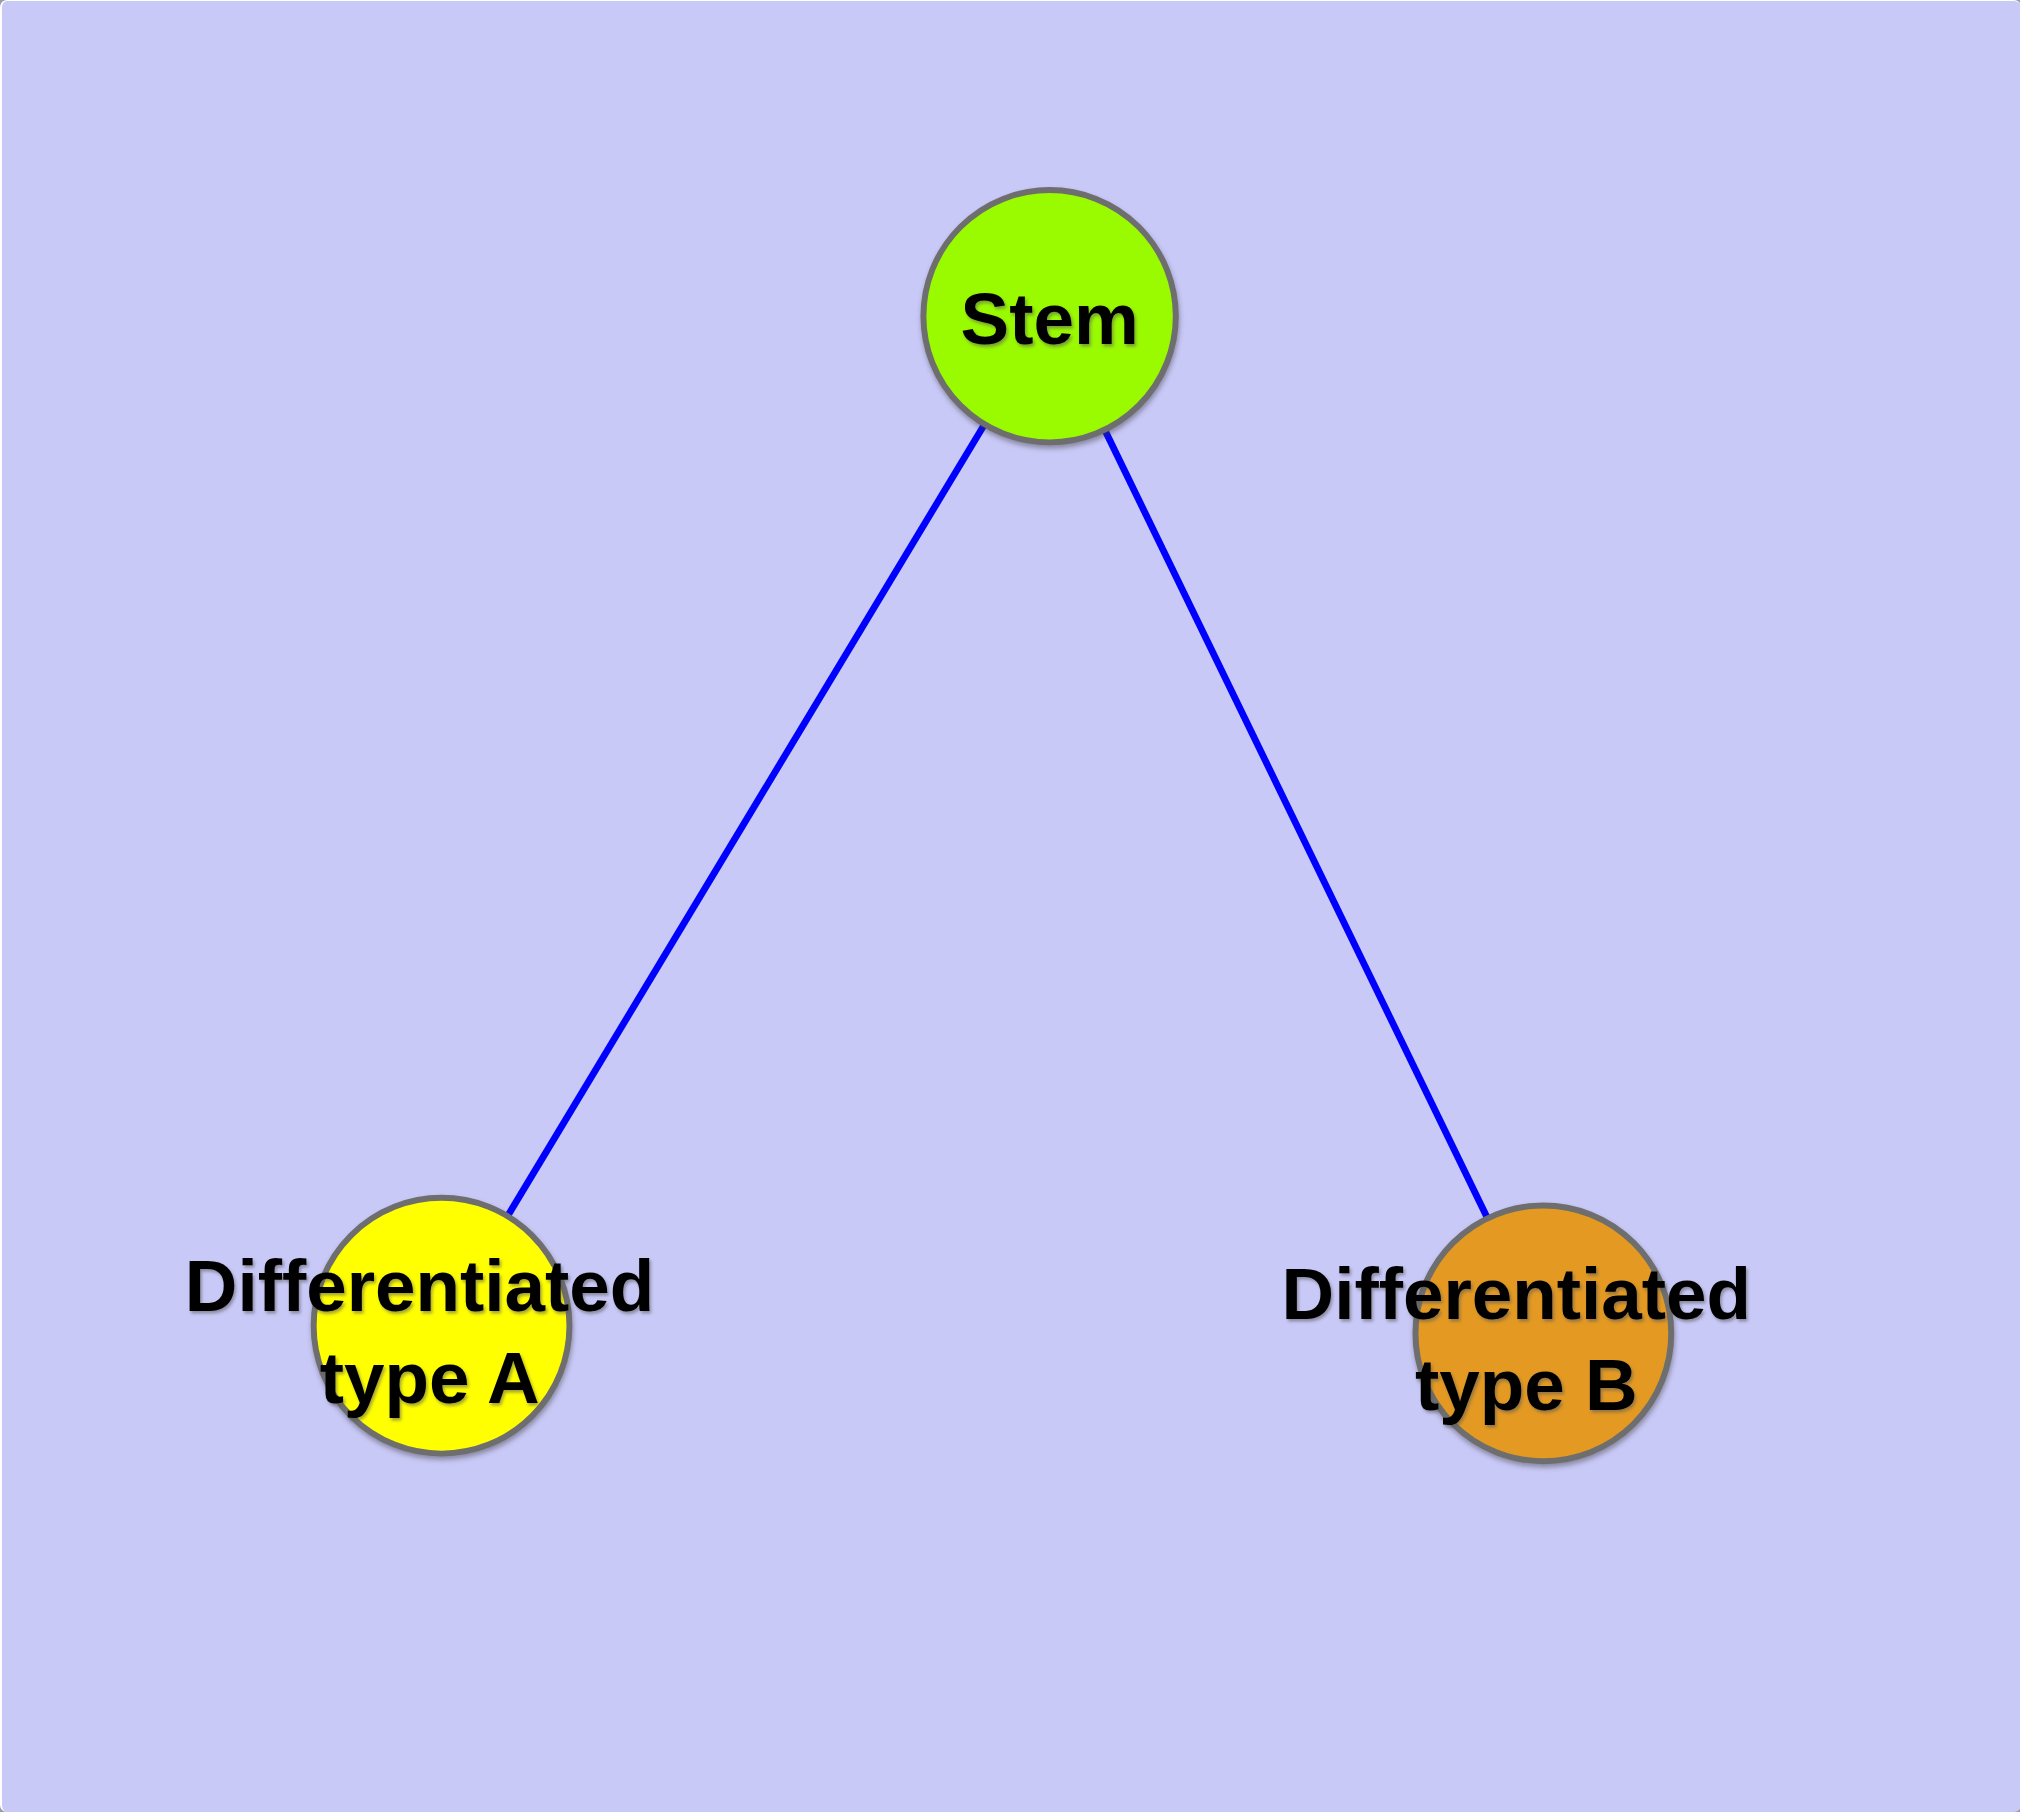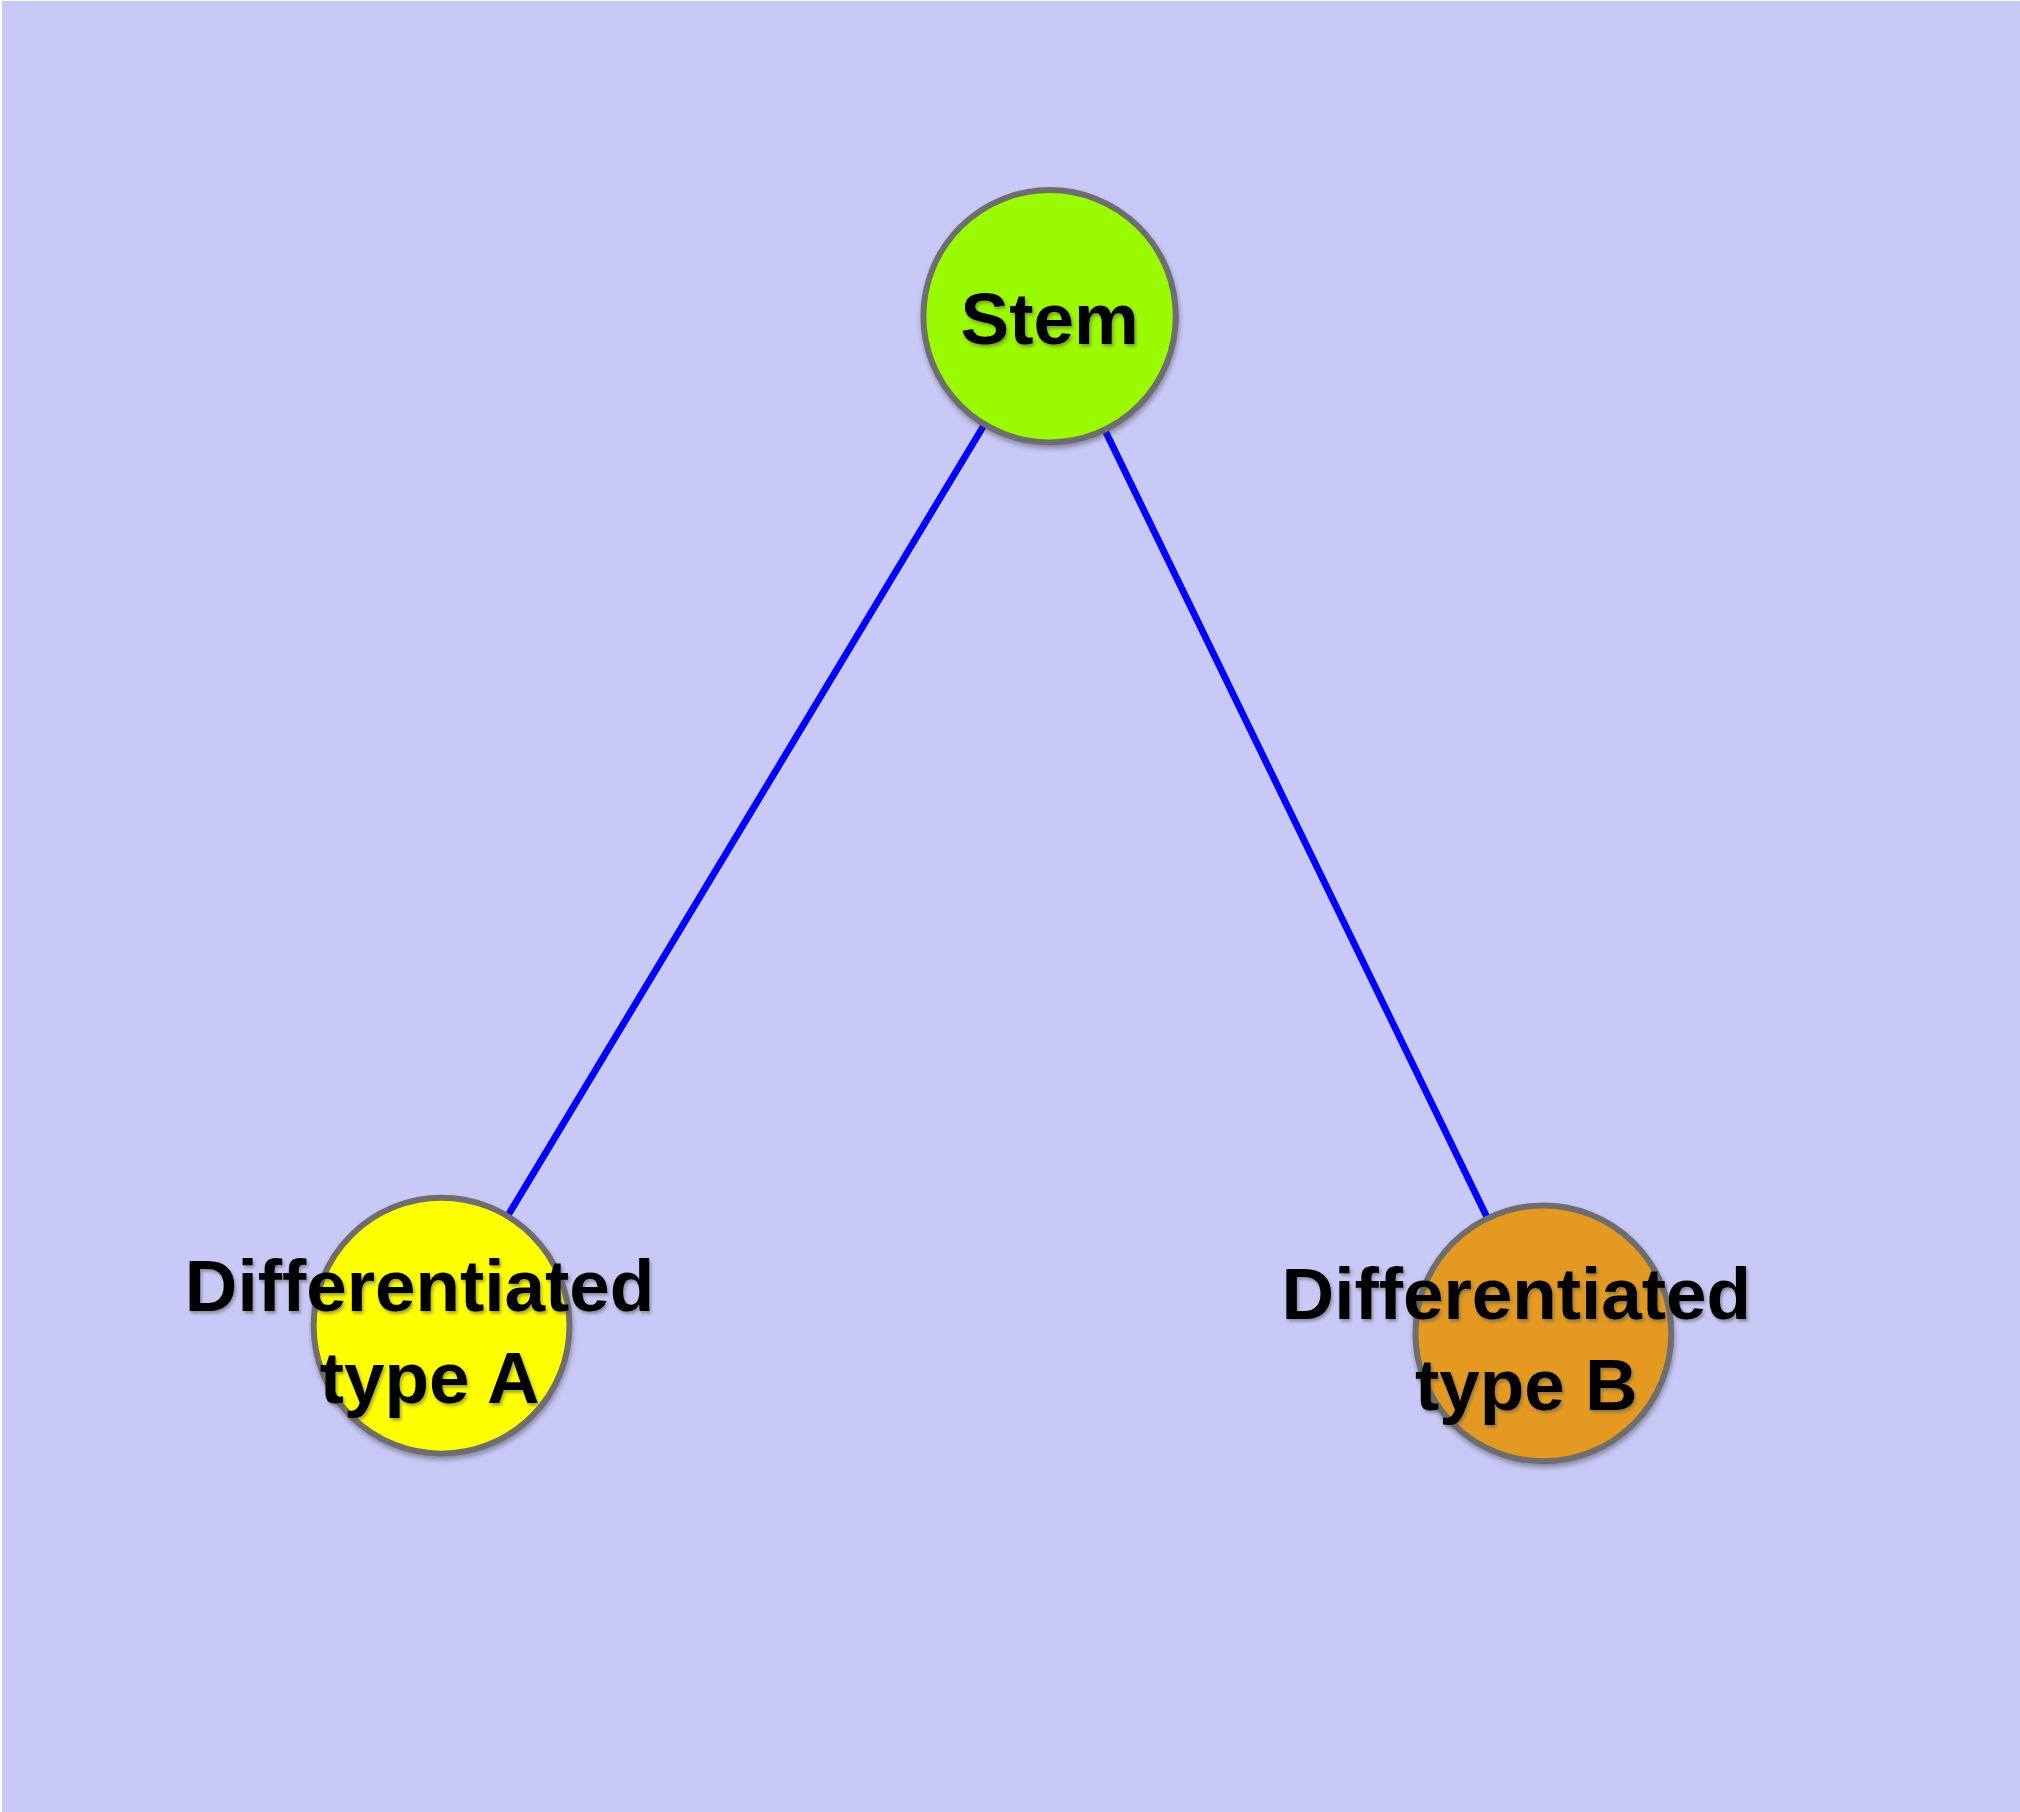--- a/index.html
+++ b/index.html
@@ -10,20 +10,21 @@
   .stage {
     position: relative;
     width: 2021px;
     height: 1812px;
     box-sizing: border-box;
     background: #c9c9f8;
     border-top: 1.7px solid #ffffff;
     border-left: 2.5px solid #ffffff;
     overflow: hidden;
     font-family: "Liberation Sans", "DejaVu Sans", sans-serif;
+    border-radius: 7px;
   }
   svg.graph {
     position: absolute;
     left: 0;
     top: 0;
     width: 100%;
     height: 100%;
     display: block;
   }
   .edge-line {

